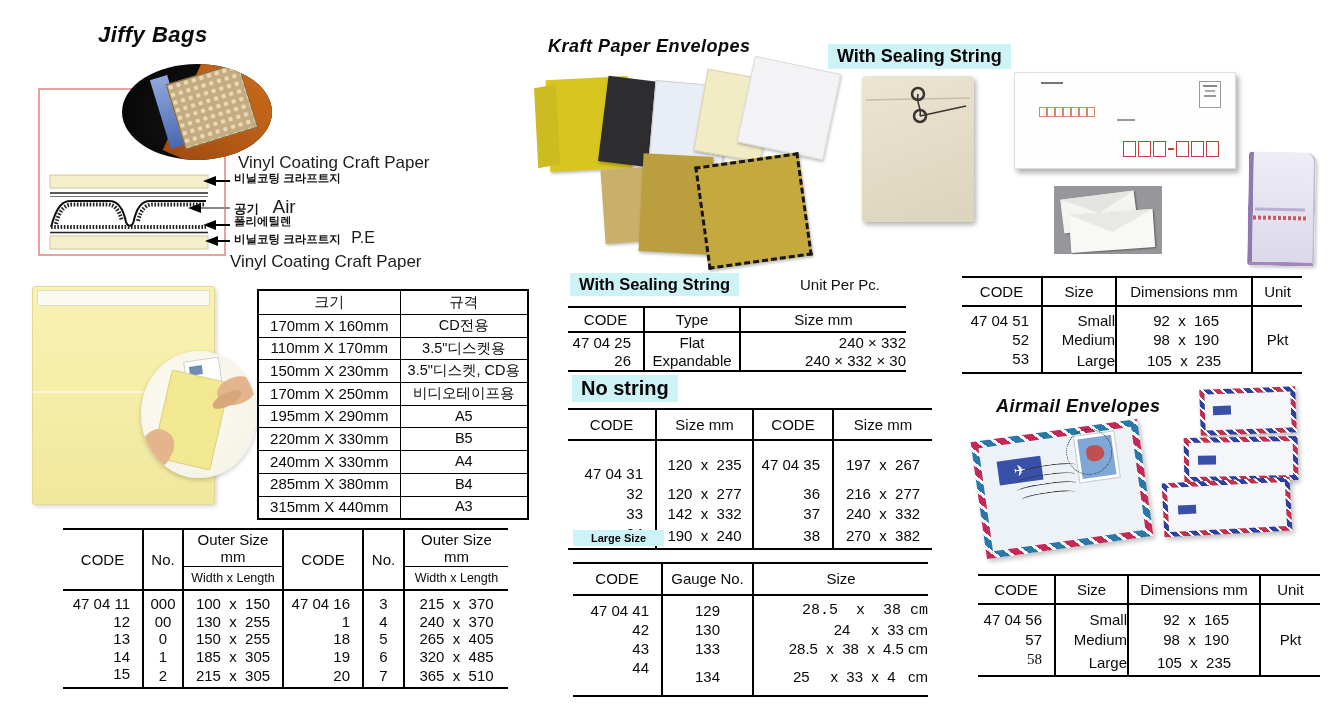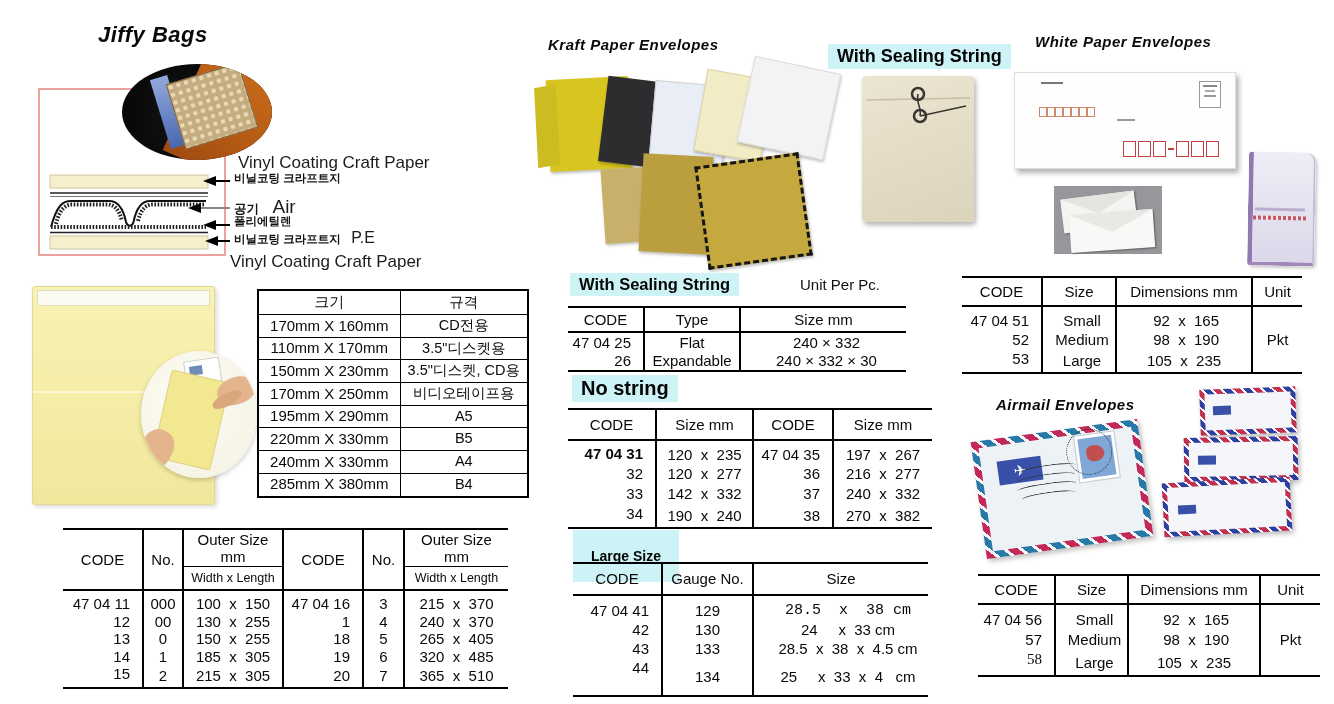--- a/index.html
+++ b/index.html
@@ -1,33 +1,33 @@
 <!DOCTYPE html>
 <html><head>
 <meta charset="utf-8">
 <style>
   html,body{margin:0;padding:0;background:#fff;}
   #page{position:relative;width:1334px;height:704px;background:#fff;overflow:hidden;
         font-family:"Liberation Sans",sans-serif;color:#111;}
   .abs{position:absolute;}
-  .title{position:absolute;font-style:italic;font-weight:bold;font-size:15px;color:#0a0a0a;
+  .title{position:absolute;font-style:italic;font-weight:bold;font-size:18px;color:#0a0a0a;
          letter-spacing:.5px;white-space:nowrap;}
   .cyan{position:absolute;background:#cdf3f7;color:#050505;font-weight:bold;white-space:nowrap;
         padding:2px 9px;}
   
   table.t{position:absolute;border-collapse:collapse;table-layout:fixed;
           border-top:2px solid #000;border-bottom:2px solid #000;font-family:"Liberation Sans",sans-serif;}
   table.t th,table.t td{padding:0;font-weight:normal;font-size:15px;color:#0a0a0a;line-height:1.15;}
   .bl{border-left:2px solid #000;}
   .hb{border-bottom:2px solid #000;}
   .bt{border-top:1.5px solid #000;}
   .code{font-weight:bold;text-align:right;padding-right:12px !important;white-space:pre;}
   .ctr{text-align:center;}
   .pre{white-space:pre;}
-  .lft{text-align:center;padding-left:6px !important;}
+  .lft{text-align:right;padding-left:6px !important;}
   
   table.grid{position:absolute;border-collapse:collapse;table-layout:fixed;border:2px solid #000;}
   table.grid th,table.grid td{border:1.5px solid #000;text-align:center;font-size:14.5px;
         font-weight:normal;padding:0;line-height:1.1;color:#0a0a0a;}
   
   .kr{font-weight:bold;font-size:11.5px;color:#111;}
   .arr{position:absolute;display:flex;align-items:center;}
   .arr .tri{width:0;height:0;border:5px solid transparent;border-right:13px solid #000;}
   .arr .tail{height:2px;background:#000;flex:1;}
   .arr.gray .tail{background:#888;height:1.5px;}
@@ -147,20 +147,24 @@
           <td>B5</td>
         </tr>
     <tr>
           <td style="height:21.7px;font-size:15px;">240mm X 330mm</td>
           <td>A4</td>
         </tr>
     <tr>
           <td style="height:21.7px;font-size:15px;">285mm X 380mm</td>
           <td>B4</td>
         </tr>
+    <tr>
+          <td style="height:21.7px;font-size:15px;">315mm X 440mm</td>
+          <td>A3</td>
+        </tr>
   </tbody>
     </table>
 
   <table class="t" style="left:63px;top:528px;width:445px;">
     <colgroup>
         <col style="width:80px">
         <col style="width:40px">
         <col style="width:100px">
         <col style="width:80px">
         <col style="width:41px">
@@ -294,21 +298,21 @@
     <thead>
         <tr>
       <th class="hb ctr" style="height:29px;">CODE</th>
       <th class="bl hb ctr">Size mm</th>
       <th class="bl hb ctr">CODE</th>
       <th class="bl hb ctr">Size mm</th>
     </tr>
       </thead>
     <tbody>
       <tr>
-          <td class="code" style="height:20px;padding-top:2px;font-weight:bold;">47 04 31</td>
+          <td class="code" style="height:20px;padding-top:23px;">47 04 31</td>
           <td class="bl ctr pre" style="padding-top:5px;">120  x  235</td>
           <td class="bl code" style="padding-top:5px;">47 04 35</td>
           <td class="bl ctr pre" style="padding-top:5px;">197  x  267</td>
         </tr>
       <tr>
           <td class="code" style="height:20px;">32</td>
           <td class="bl ctr pre">120  x  277</td>
           <td class="bl code">36</td>
           <td class="bl ctr pre">216  x  277</td>
         </tr>
@@ -320,21 +324,21 @@
         </tr>
       <tr>
           <td class="code" style="height:20px;padding-bottom:4px;">34</td>
           <td class="bl ctr pre">190  x  240</td>
           <td class="bl code">38</td>
           <td class="bl ctr pre">270  x  382</td>
         </tr>
     </tbody>
   </table>
 
-  <div class="cyan" style="left:573px;top:530px;font-size:14px;padding:18px 18px;">Large Size</div>
+  <div class="cyan" style="left:573px;top:530px;font-size:11px;padding:2px 18px;">Large Size</div>
   <table class="t" style="left:573px;top:562px;width:355px;">
     <colgroup>
         <col style="width:89px">
         <col style="width:91px">
         <col style="width:175px">
       </colgroup>
     <thead>
         <tr>
       <th class="hb ctr" style="height:30px;">CODE</th>
       <th class="bl hb ctr">Gauge No.</th>
@@ -358,21 +362,20 @@
           <td class="bl lft pre" style="padding-left:14px !important;">28.5  x  38  x  4.5 cm</td>
         </tr>
       <tr>
           <td class="code" style="height:19px;padding-bottom:18px;">44</td>
           <td class="bl ctr">134</td>
           <td class="bl lft pre" style="padding-left:14px !important;">25     x  33  x  4   cm</td>
         </tr>
     </tbody>
   </table>
 
-  <div class="title" style="left:1035px;top:33px;">White Paper Envelopes</div>
 
   <div class="ph" style="left:1014px;top:72px;width:220px;height:95px;background:#fefefe;border:1px solid #ddd;box-shadow:3px 4px 5px rgba(0,0,0,.3);">
     <div class="abs" style="left:26px;top:9px;width:22px;height:2px;background:#777;"></div>
     <div class="abs" style="left:24px;top:30px;">
       <span class="rbox" style="width:6px;height:8px;border-color:#d08868;"></span><span class="rbox" style="width:6px;height:8px;border-color:#d08868;"></span><span class="rbox" style="width:6px;height:8px;border-color:#d08868;"></span><span class="rbox" style="width:6px;height:8px;border-color:#d08868;"></span><span class="rbox" style="width:6px;height:8px;border-color:#d08868;"></span><span class="rbox" style="width:6px;height:8px;border-color:#d08868;"></span><span class="rbox" style="width:6px;height:8px;border-color:#d08868;"></span>
     </div>
     <div class="abs" style="left:102px;top:46px;width:18px;height:2px;background:#999;"></div>
     <div class="abs" style="right:14px;top:8px;width:20px;height:25px;border:1px solid #999;">
       <div style="margin:3px 3px 0;height:2px;background:#888;"></div>
       <div style="margin:3px 5px 0;height:2px;background:#aaa;"></div>

